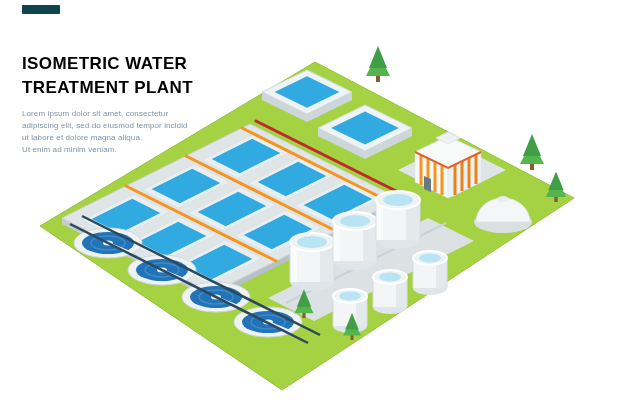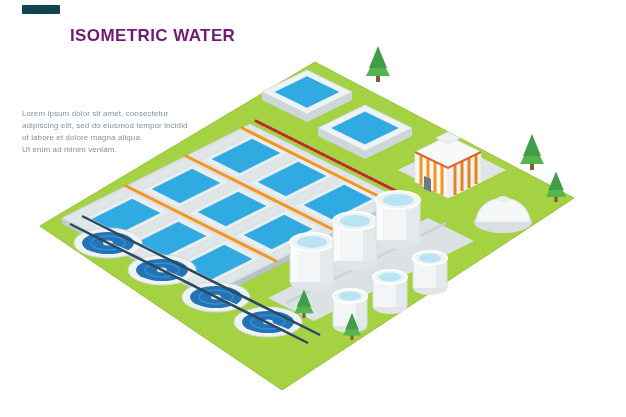--- a/index.html
+++ b/index.html
@@ -1,35 +1,36 @@
 <!DOCTYPE html>
 <html><head>
 <meta charset="utf-8">
 <style>
   html,body{margin:0;padding:0;background:#ffffff;}
   .page{position:relative;width:626px;height:417px;background:#ffffff;overflow:hidden;
         font-family:"Liberation Sans",sans-serif;}
   .scene{position:absolute;left:0;top:0;width:626px;height:417px;}
   .logo-mark{position:absolute;left:22px;top:5px;width:38px;height:9px;background:#10454e;border-radius:1px;}
-  .heading{position:absolute;left:22px;top:24px;color:#701a75;font-size:17px;font-weight:bold;
-           letter-spacing:.4px;line-height:1.4;margin-left:48px;}
+  .heading{position:absolute;left:22px;top:52px;color:#000000;font-size:17px;font-weight:bold;
+           letter-spacing:.4px;line-height:1.4;}
   .heading span{display:block;}
   .para{position:absolute;color:#7f93a5;font-size:8px;line-height:1.5;white-space:pre-line;letter-spacing:.1px;}
   .para.intro{left:22px;top:108px;width:200px;}
   .para.outro{left:455px;top:296px;width:168px;}
 </style>
 </head>
 <body>
 
 <div class="page">
 
   <div class="logo-mark"></div>
 
   <div class="heading">
     <span>ISOMETRIC WATER</span>
+    <span>TREATMENT PLANT</span>
   </div>
 
   <div class="para intro">Lorem ipsum dolor sit amet, consectetur
 adipiscing elit, sed do eiusmod tempor incidid
 ut labore et dolore magna aliqua.
 Ut enim ad minim veniam.</div>
 
   <svg class="scene" viewBox="0 0 626 417" role="img" aria-label="Isometric water treatment plant with sedimentation pools, clarifier basins, storage tanks, pump building, dome reservoir and trees">
     <defs>
       <g id="tree">

